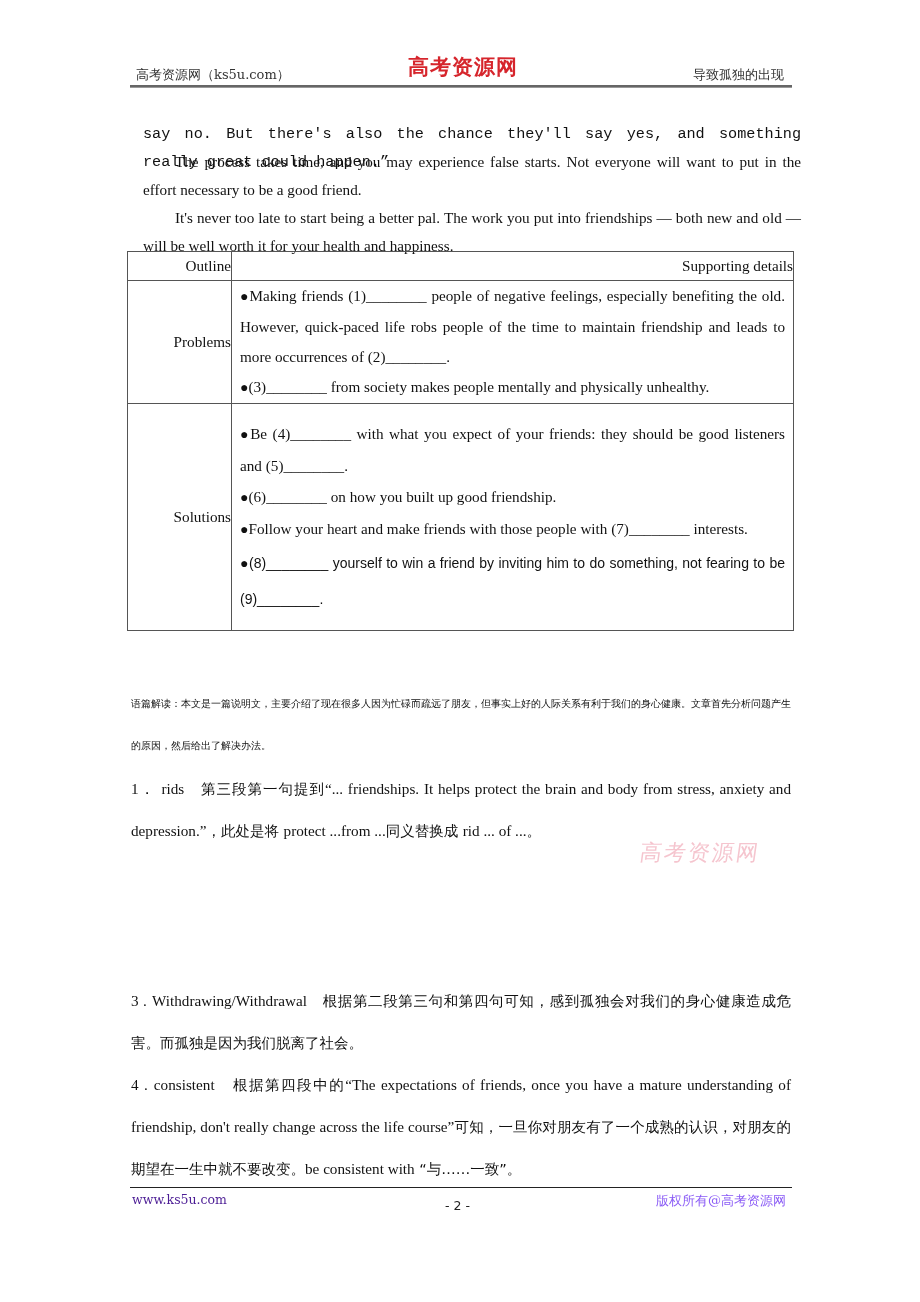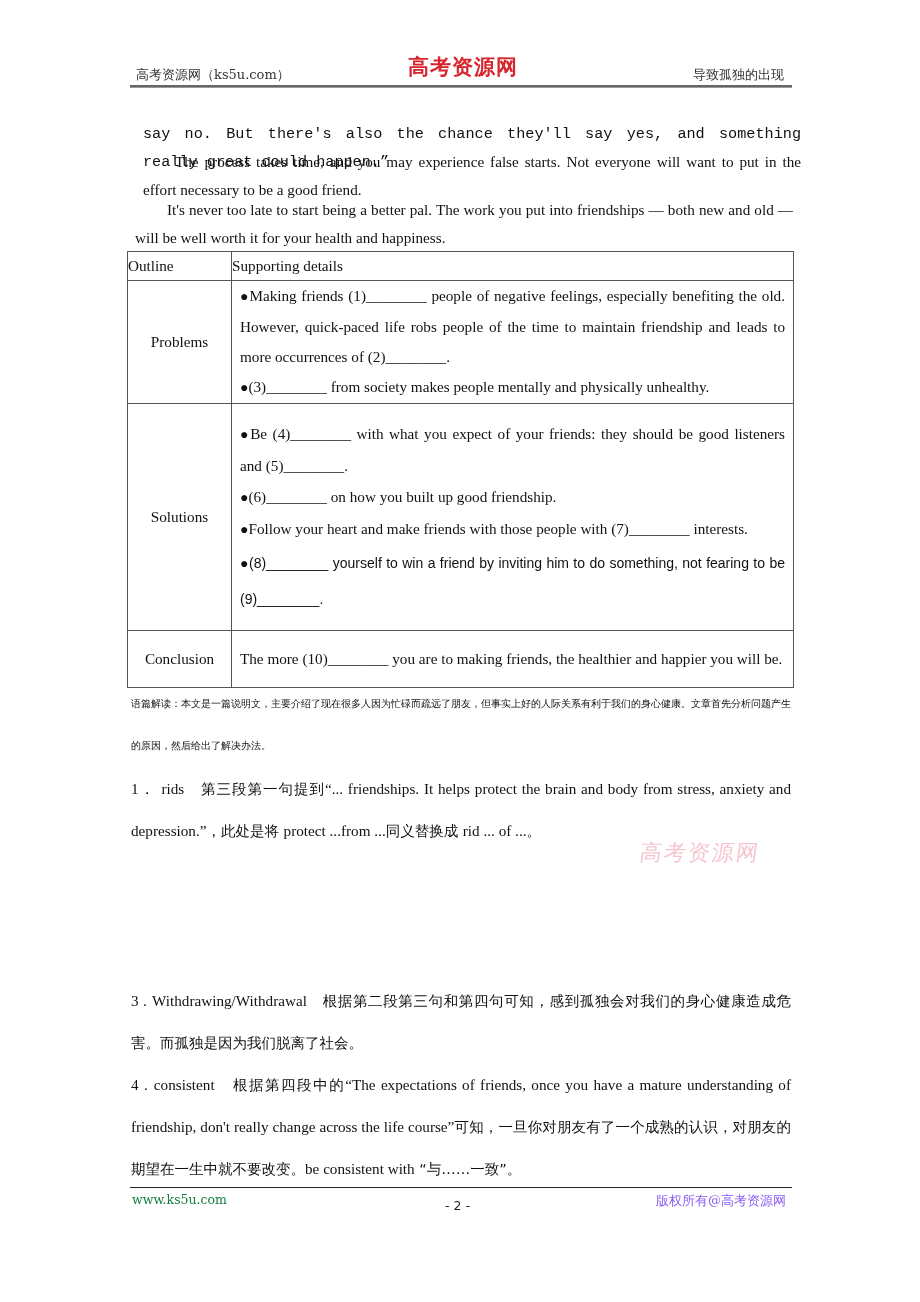--- a/index.html
+++ b/index.html
@@ -20,64 +20,64 @@
 
   
   .para { position:absolute; left:131px; width:658px; font-size:15.2px; line-height:28px;
           text-align:justify; }
   .para.indent { text-indent:32px; }
 
   
   table.outline { position:absolute; left:127px; top:251px; width:667px;
                   border-collapse:collapse; font-size:15.2px; }
   table.outline td { border:1px solid #555; vertical-align:middle; padding:0; }
-  td.col-a { width:103px; text-align:center; }
+  td.col-a { width:103px; text-align:right; }
   td.col-b { padding:0 8px 0 8px !important; }
-  tr.r-head td { height:28px; text-align:left; }
+  tr.r-head td { height:28px; text-align:right; }
   tr.r-prob td { height:122px; }
   tr.r-sol td { height:226px; }
   tr.r-conc td { height:56px; }
   .bl { text-align:justify; line-height:30px; margin:0; }
   .bl.sm { font-family:"Liberation Sans", sans-serif; font-size:14px; line-height:36px; }
   .bullet { font-size:14px; }
 
   
   .cn { position:absolute; left:131px; width:660px; font-family:"DejaVu Sans", sans-serif;
         font-size:10px; line-height:42px; text-align:justify; }
   .ans { position:absolute; left:131px; width:660px; font-size:14.5px;
          font-family:"DejaVu Sans", sans-serif; line-height:42px; text-align:justify; }
   .ans .en { font-family:"Liberation Serif", serif; font-size:15.2px; }
 
   .watermark { position:absolute; left:640px; top:838px; font-size:22px; color:#f3b7c3;
                font-family:"DejaVu Serif", serif; letter-spacing:2px; opacity:.8; transform:skewX(-8deg); }
 
   
   .ftr-rule { position:absolute; left:130px; top:1187px; width:662px; border-top:1px solid #222; }
-  .ftr-left { position:absolute; left:132px; top:1192px; font-size:12.5px; color:#15803d;
+  .ftr-left { position:absolute; left:132px; top:1192px; font-size:12.5px; color:#4c1d95;
               font-family:"DejaVu Serif", serif; }
   .ftr-page { position:absolute; left:445px; top:1198px; font-size:12.5px; color:#222;
               font-family:"DejaVu Sans", sans-serif; }
   .ftr-right { position:absolute; right:134px; top:1192px; font-size:13px; color:#8b5cf6;
                font-family:"DejaVu Serif", serif; }
 </style>
 </head>
 <body>
 
 <div class="page">
 
   <div class="hdr">
     <span class="hdr-left">高考资源网（ks5u.com）</span>
     <span class="hdr-logo">高考资源网</span>
     <span class="hdr-right">导致孤独的出现</span>
   </div>
   <div class="hdr-rule"></div>
 
   <p class="para" style="top:108px;margin:12px;font-family:Liberation Mono, monospace;">say no. But there's also the chance they'll say yes, and something really great could happen.”</p>
   <p class="para indent" style="top:136px;margin:12px;">The process takes time, and you may experience false starts. Not everyone will want to put in the effort necessary to be a good friend.</p>
-  <p class="para indent" style="top:192px;margin:4px;">It's never too late to start being a better pal. The work you put into friendships — both new and old — will be well worth it for your health and happiness.</p>
+  <p class="para indent" style="top:192px;margin:12px;">It's never too late to start being a better pal. The work you put into friendships — both new and old — will be well worth it for your health and happiness.</p>
 
   <table class="outline">
     <tbody>
         <tr class="r-head">
       <td class="col-a">Outline</td>
       <td>Supporting details</td>
     </tr>
     <tr class="r-prob">
       <td class="col-a">Problems</td>
       <td class="col-b">
@@ -85,26 +85,20 @@
         <p class="bl"><span class="bullet">●</span><span>(3)________ from society makes people mentally and physically unhealthy.</span></p>
       </td>
     </tr>
     <tr class="r-sol">
       <td class="col-a">Solutions</td>
       <td class="col-b">
         <p class="bl" style="line-height:31px"><span class="bullet">●</span><span>Be (4)________ with what you expect of your friends: they should be good listeners and (5)________.</span></p>
         <p class="bl" style="line-height:31px"><span class="bullet">●</span><span>(6)________ on how you built up good friendship.</span></p>
         <p class="bl" style="line-height:31px"><span class="bullet">●</span><span>Follow your heart and make friends with those people with (7)________ interests.</span></p>
         <p class="bl sm"><span class="bullet">●</span><span>(8)________ yourself to win a friend by inviting him to do something, not fearing to be (9)________.</span></p>
-      </td>
-    </tr>
-    <tr class="r-conc">
-      <td class="col-a">Conclusion</td>
-      <td class="col-b">
-        <p class="bl" style="line-height:28px">The more (10)________ you are to making friends, the healthier and happier you will be.</p>
       </td>
     </tr>
   </tbody>
     </table>
 
   <p class="cn" style="top:683px;margin:0;">语篇解读：本文是一篇说明文，主要介绍了现在很多人因为忙碌而疏远了朋友，但事实上好的人际关系有利于我们的身心健康。文章首先分析问题产生的原因，然后给出了解决办法。</p>
 
   <div class="ans" style="top:768px;">
     <span class="en">1．</span>
     <span class="en">rids</span>&nbsp;&nbsp;

